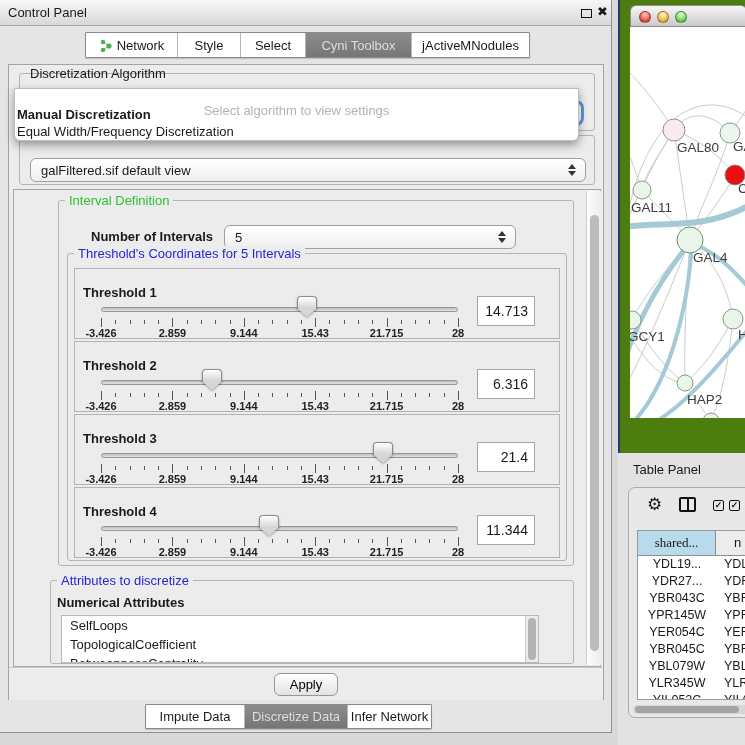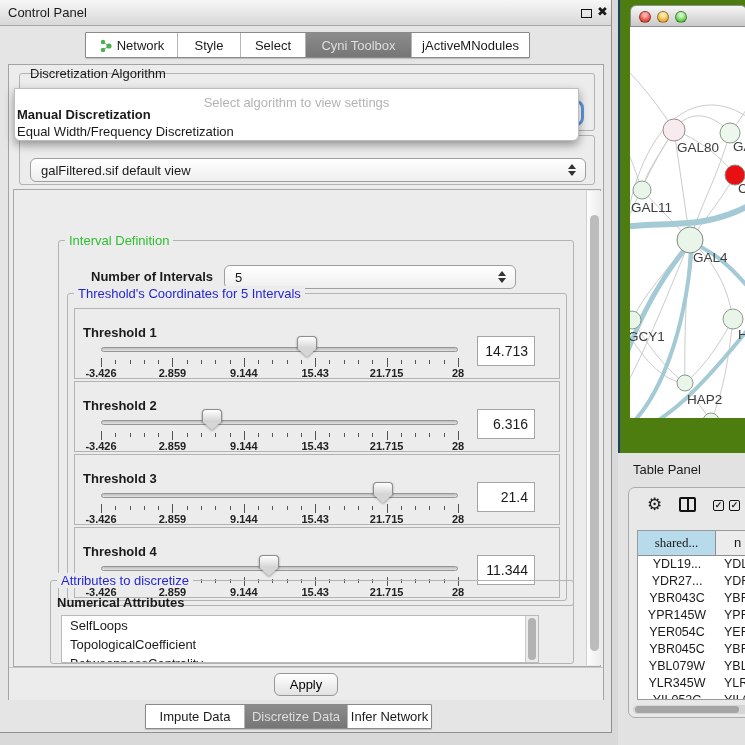--- a/index.html
+++ b/index.html
@@ -49,30 +49,30 @@
   .arr-dn { width:0; height:0; border-left:4px solid transparent; border-right:4px solid transparent;
     border-top:5px solid #333; }
 
   #alg-group { left:10px; top:8px; width:576px; height:58px; }
   #alg-combo { left:12px; top:26px; width:552px; height:26px;
     border:3px solid #5e96d8; border-radius:8px; background:#fff; }
 
   #alg-popup { left:5px; top:23px; width:565px; height:53px; background:#fff;
     border:1px solid #bdbdbd; border-radius:0 0 6px 6px;
     box-shadow:0 4px 10px rgba(0,0,0,0.38); z-index:50; }
-  .popup-prompt { height:17px; padding-top:6px; text-align:center; color:#b3b3b3; font-size:13px; }
+  .popup-prompt { height:17px; padding-top:14px; text-align:center; color:#b3b3b3; font-size:13px; }
   .popup-item { height:17px; padding-left:2px; font-size:13px; line-height:17px; }
 
   #td-group { left:10px; top:70px; width:576px; height:50px; }
   #td-combo { left:10px; top:22px; width:556px; height:24px; }
 
   #scroll-panel { left:4px; top:124px; width:588px; height:478px;
     border:1px solid #a7a7a7; background:#ececec; }
 
-  #interval-group { left:44px; top:10px; width:516px; height:366px;margin-top:40px; }
+  #interval-group { left:44px; top:10px; width:516px; height:366px; }
   #noi-label { left:32px; top:28px; font-size:13px; }
   #noi-combo { left:165px; top:24px; width:292px; height:24px; }
 
   #thr-group { left:8px; top:52px; width:500px; height:308px; }
   #thr-rows { position:absolute; left:0; top:14px; width:100%; }
   .thr-box { position:relative; margin:0 6px 2px 6px; height:71px;
     border:1px solid #b3b3b3; background:#ececec; }
   .thr-label { position:absolute; left:8px; top:16px; font-size:13px; font-weight:bold; }
   .slider { position:absolute; left:0; top:0; width:400px; height:71px; }
   .track { position:absolute; left:26px; top:38px; width:357px; height:5px;

